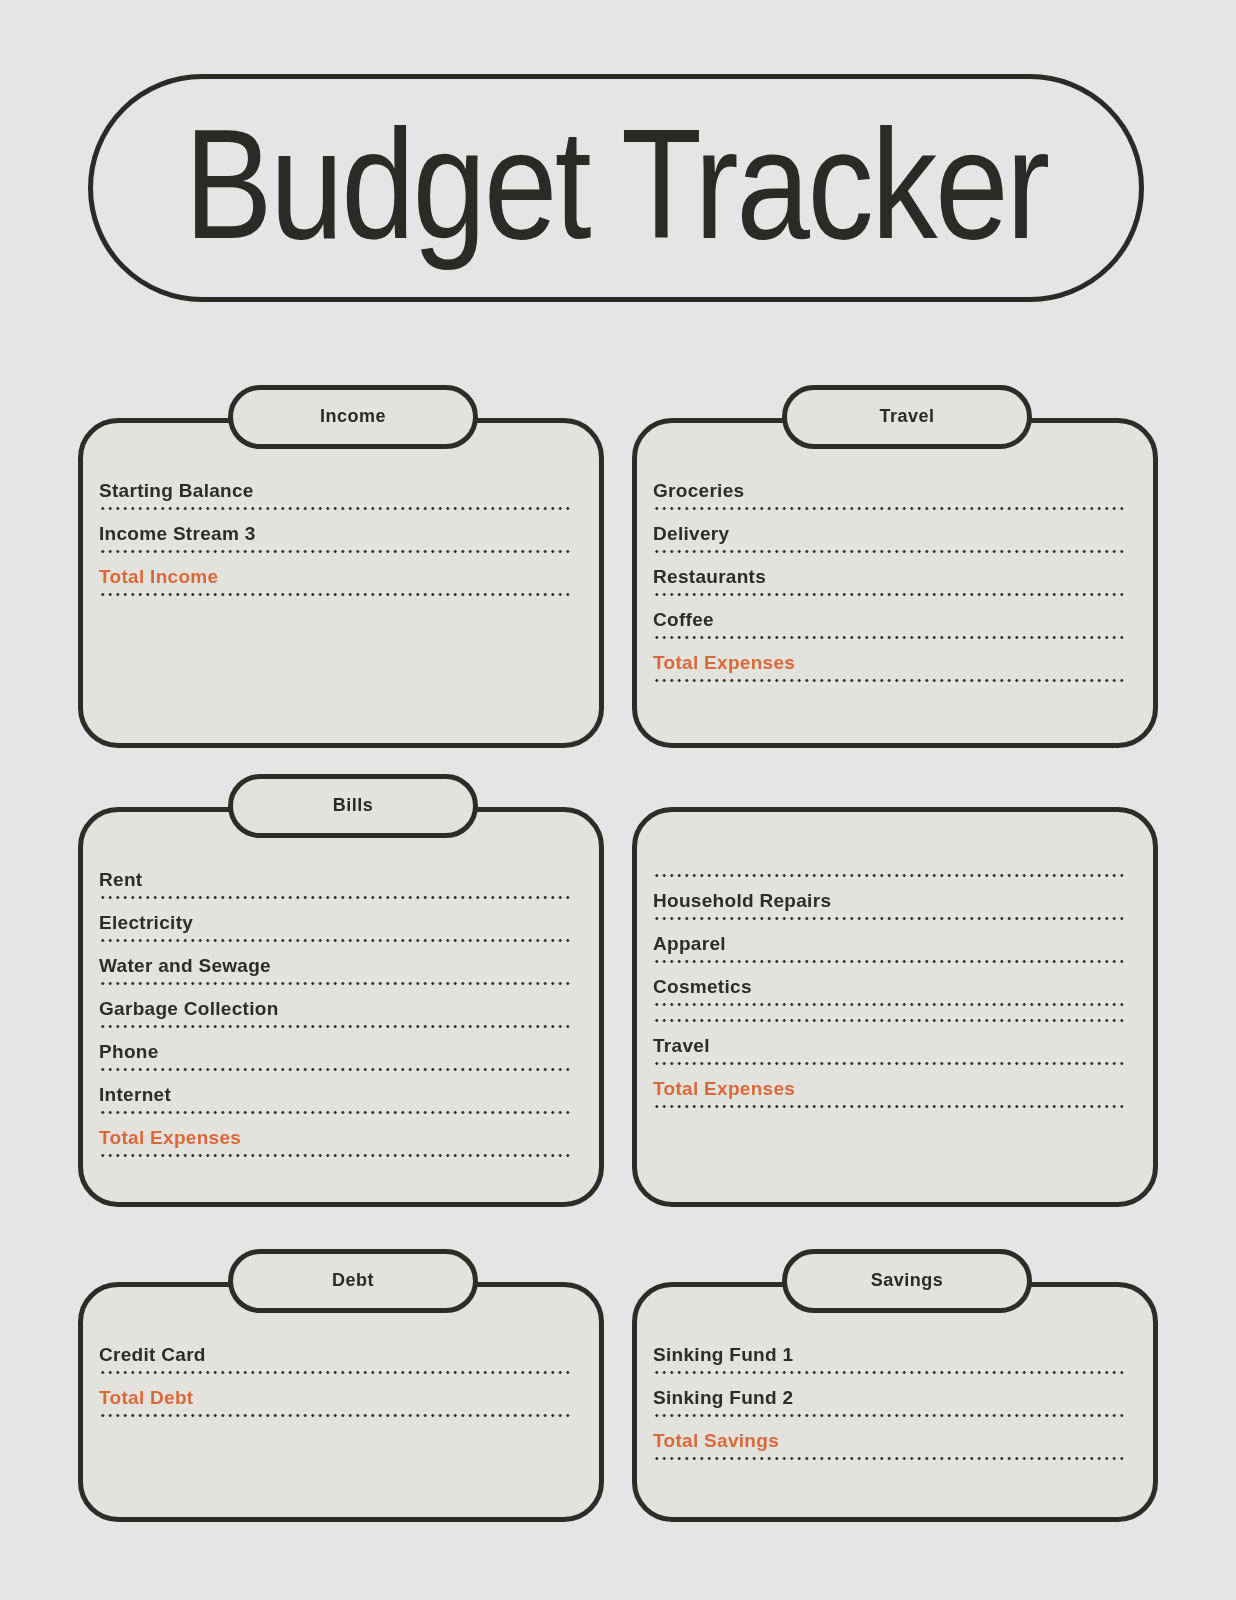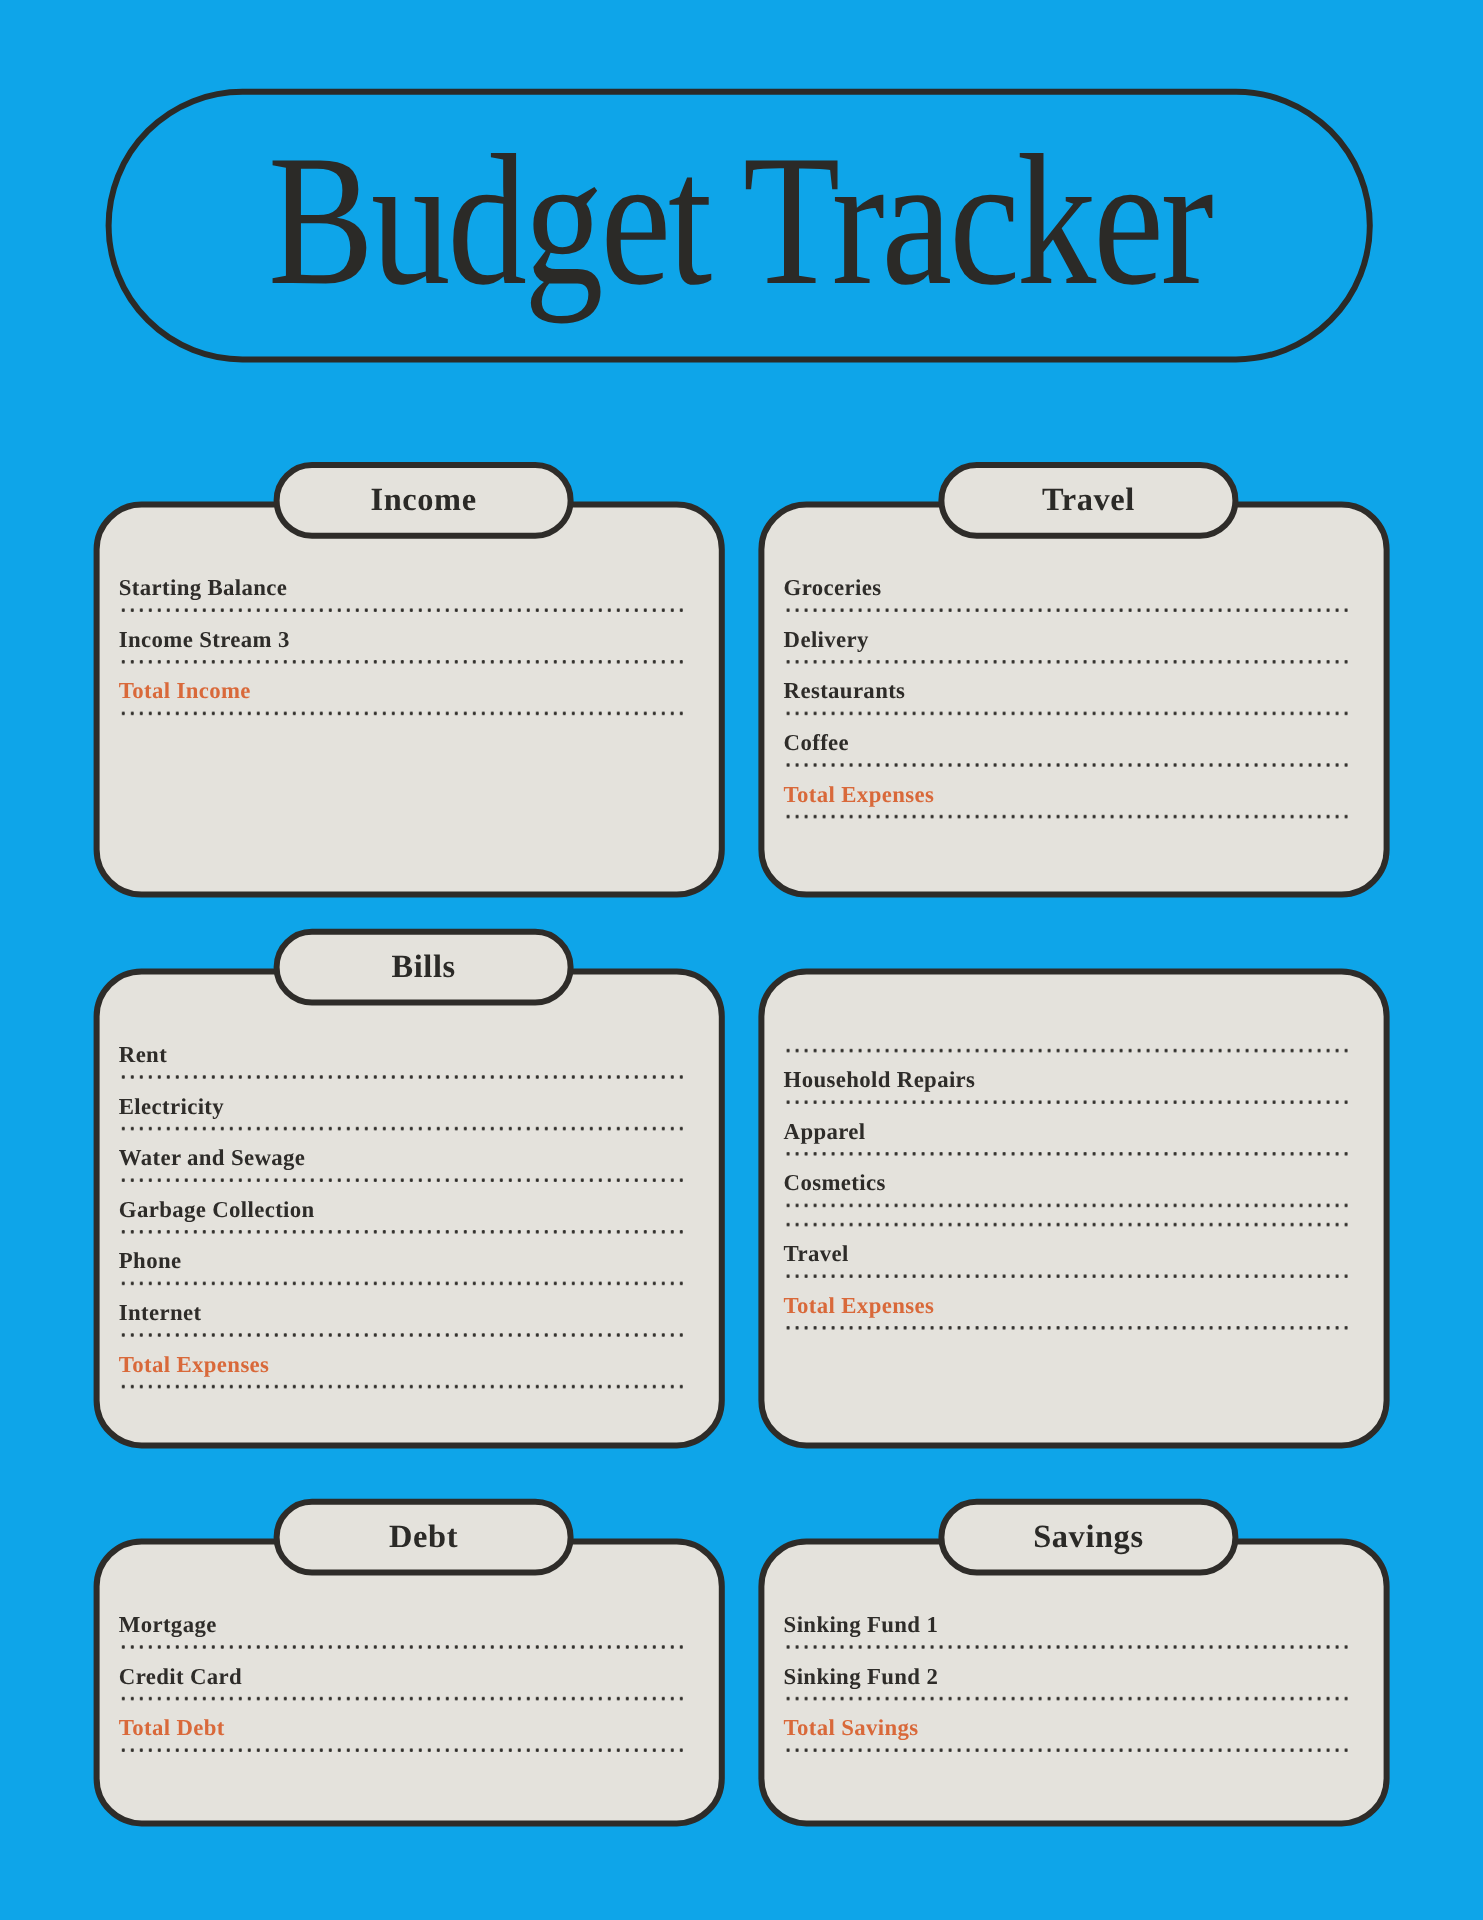--- a/index.html
+++ b/index.html
@@ -4,24 +4,23 @@
 <title>Budget Tracker</title>
 <style>
   html,body { margin:0; padding:0; }
   body {
     font-family: "Liberation Sans", sans-serif;
     background:#cfcdc7;
   }
   .page {
     position:relative;
     width:1236px; height:1600px;
-    background:#0ea5e9;
+    background:#e5e5e5;
     overflow:hidden;
     margin:0 auto;
-    font-family:Liberation Serif, serif;
   }
 
   
   .title-capsule {
     position:absolute;
     left:88px; top:74px;
     width:1056px; height:228px;
     box-sizing:border-box;
     border:5px solid #2b2a27;
     border-radius:114px;
@@ -61,21 +60,21 @@
     left:50%;
     transform:translateX(calc(-50% + 12px));
     width:250px; height:64px;
     box-sizing:border-box;
     border:5px solid #2e2c29;
     border-radius:32px;
     background:#e4e2dc;
     display:flex; align-items:center; justify-content:center;
   }
   .pill-label {
-    font-size:27px;
+    font-size:18px;
     font-weight:700;
     color:#2b2a27;
     letter-spacing:0.5px;
     line-height:1;
     padding-bottom:2px;
   }
 
   .rows { padding:57px 26px 0 16px; }
   .row { margin-bottom:13px; }
   .row-label {
@@ -220,24 +219,20 @@
       </div>
     </div>
   </section>
 
   <section class="card card-debt">
     <div class="pill">
       <span class="pill-label">Debt</span>
     </div>
     <div class="rows">
       <div class="row">
-        <span class="row-label">Mortgage</span>
-        <span class="dots"></span>
-      </div>
-      <div class="row">
         <span class="row-label">Credit Card</span>
         <span class="dots"></span>
       </div>
       <div class="row total">
         <span class="row-label">Total Debt</span>
         <span class="dots"></span>
       </div>
     </div>
   </section>
 

